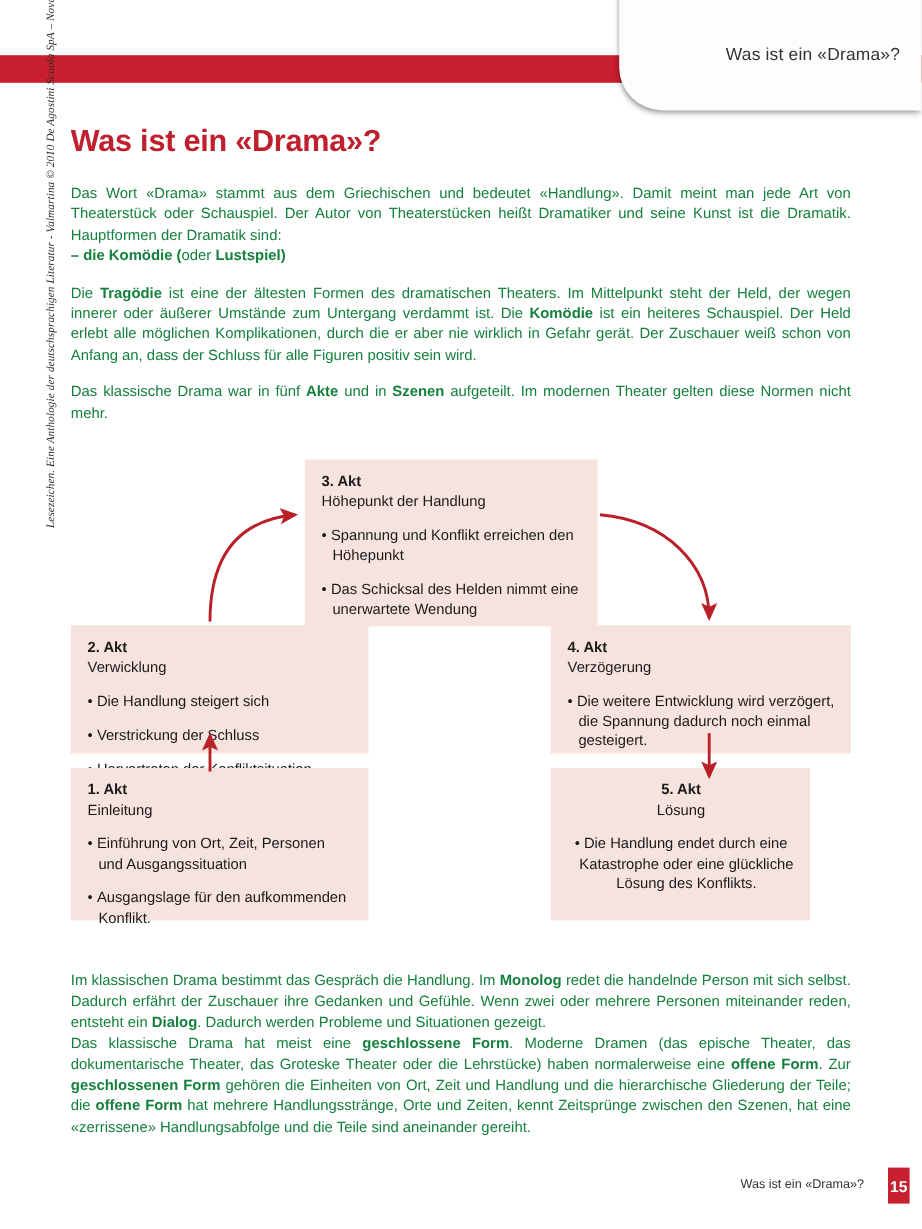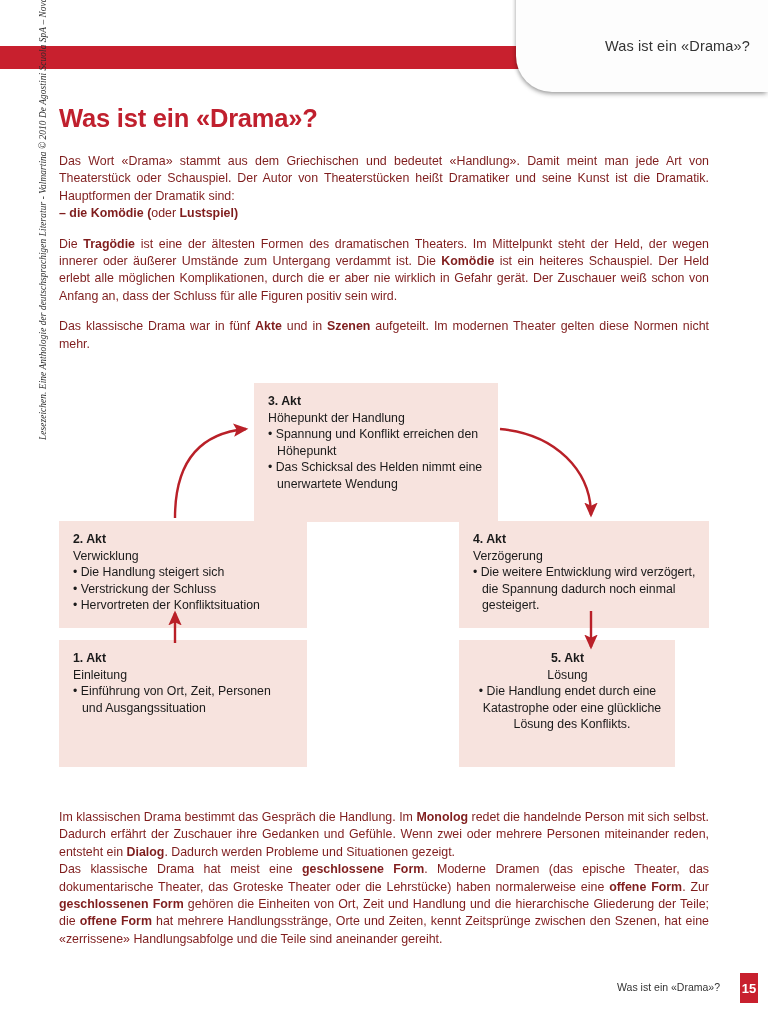--- a/index.html
+++ b/index.html
@@ -78,21 +78,21 @@
     font-size: 25.5px;
     font-weight: bold;
     color: #c0202e;
     letter-spacing: -0.2px;
   }
   p.body-text {
     margin: 0 0 13px 0;
     font-size: 12.4px;
     line-height: 17.4px;
     text-align: justify;
-    color: #7f1d1d;
+    color: #15803d;
   }
   p.body-text.tight { margin-bottom: 0; }
   p.body-text b { font-weight: bold; }
   .dash-line { text-align: left; }
 
   
   .diagram {
     position: absolute;
     left: 0;
     top: 379px;
@@ -120,20 +120,21 @@
     margin: 0;
     padding: 0;
     list-style: none;
   }
   .akt-bullets li {
     font-size: 12.3px;
     line-height: 16.5px;
     color: #1a1a1a;
     text-indent: -9px;
     padding-left: 9px;
+    margin-top: 12px;
   }
   .akt-bullets li::before {
     content: "\2022\00a0";
   }
 
   #box3 { left: 254px; top: 0px;   width: 244px; height: 139px; }
   #box2 { left: 59px;  top: 521px; width: 248px; height: 107px; }
   #box1 { left: 59px;  top: 640px; width: 248px; height: 127px; }
   #box4 { left: 459px; top: 521px; width: 250px; height: 107px; }
   #box5 { left: 459px; top: 640px; width: 216px; height: 127px; text-align: center; }
@@ -242,20 +243,21 @@
       <li>Verstrickung der Schluss</li>
       <li>Hervortreten der Konfliktsituation</li>
     </ul>
   </div>
 
   <div class="akt-box" id="box1">
     <div class="akt-title">1. Akt</div>
     <div class="akt-sub">Einleitung</div>
     <ul class="akt-bullets">
       <li>Einführung von Ort, Zeit, Personen und Ausgangssituation</li>
+      <li>Ausgangslage für den aufkommenden Konflikt.</li>
     </ul>
   </div>
 
   <div class="akt-box" id="box4">
     <div class="akt-title">4. Akt</div>
     <div class="akt-sub">Verzögerung</div>
     <ul class="akt-bullets">
       <li>Die weitere Entwicklung wird verzögert, die Spannung dadurch noch einmal gesteigert.</li>
     </ul>
   </div>

